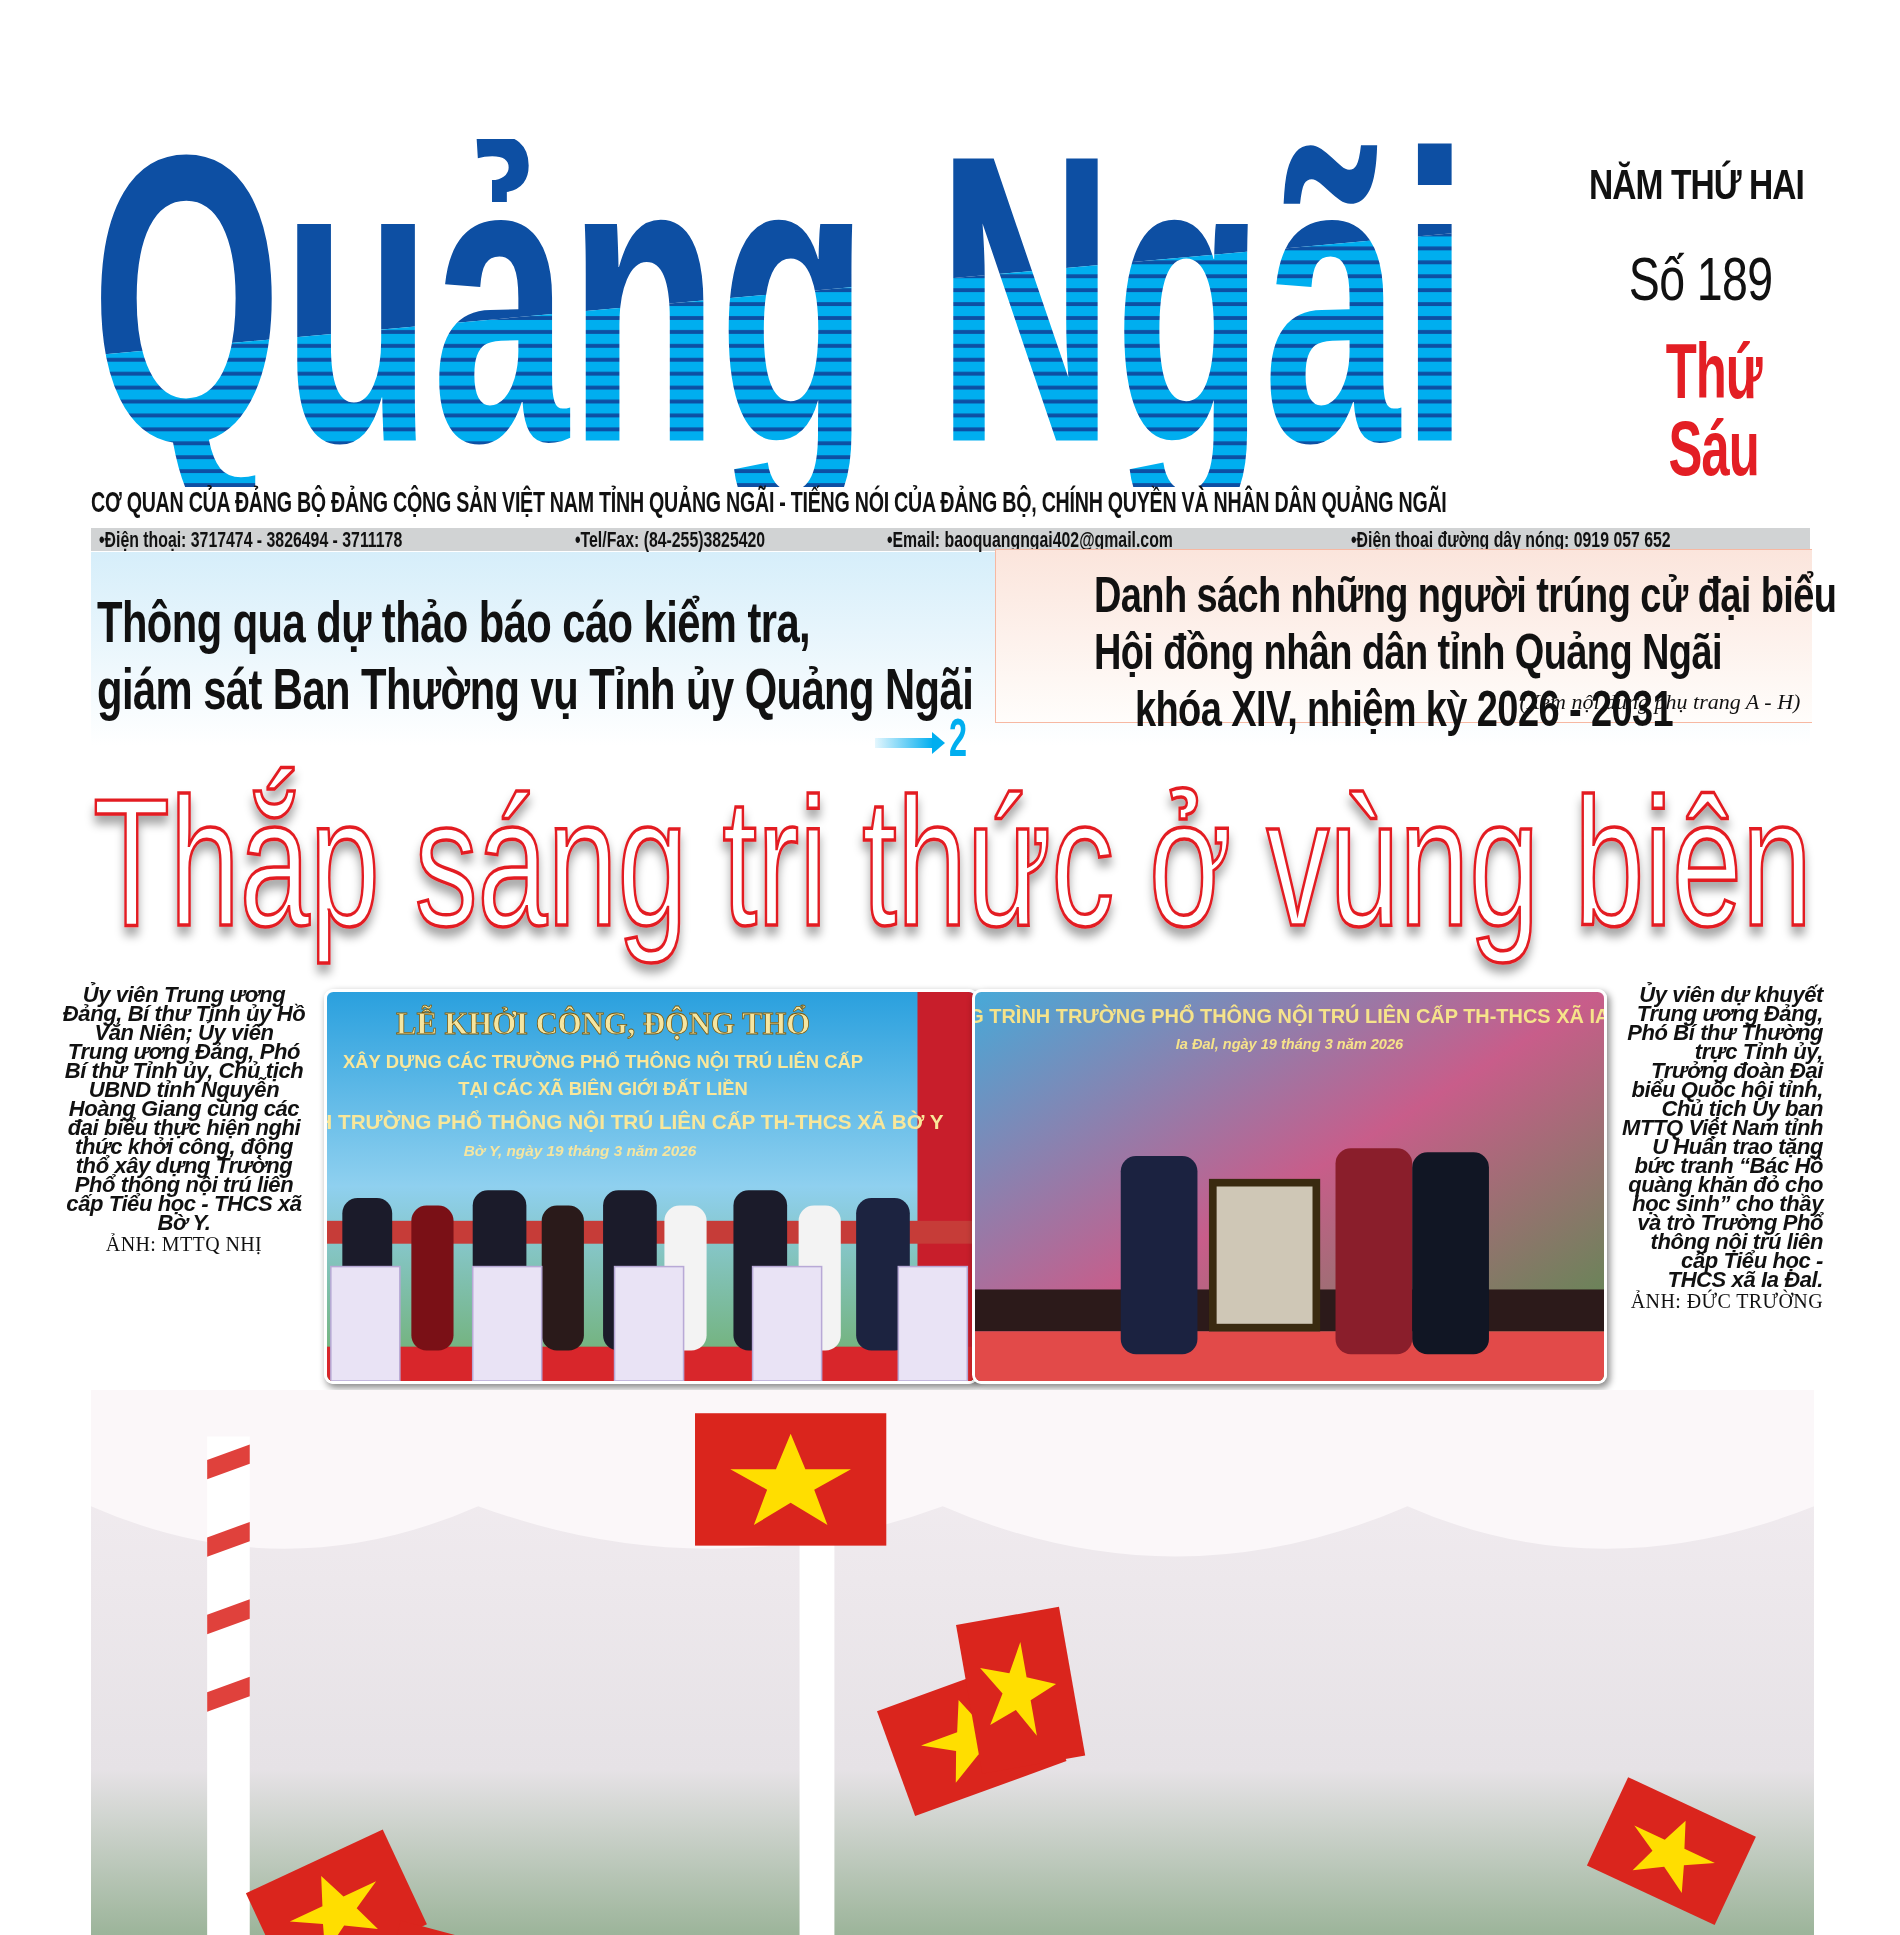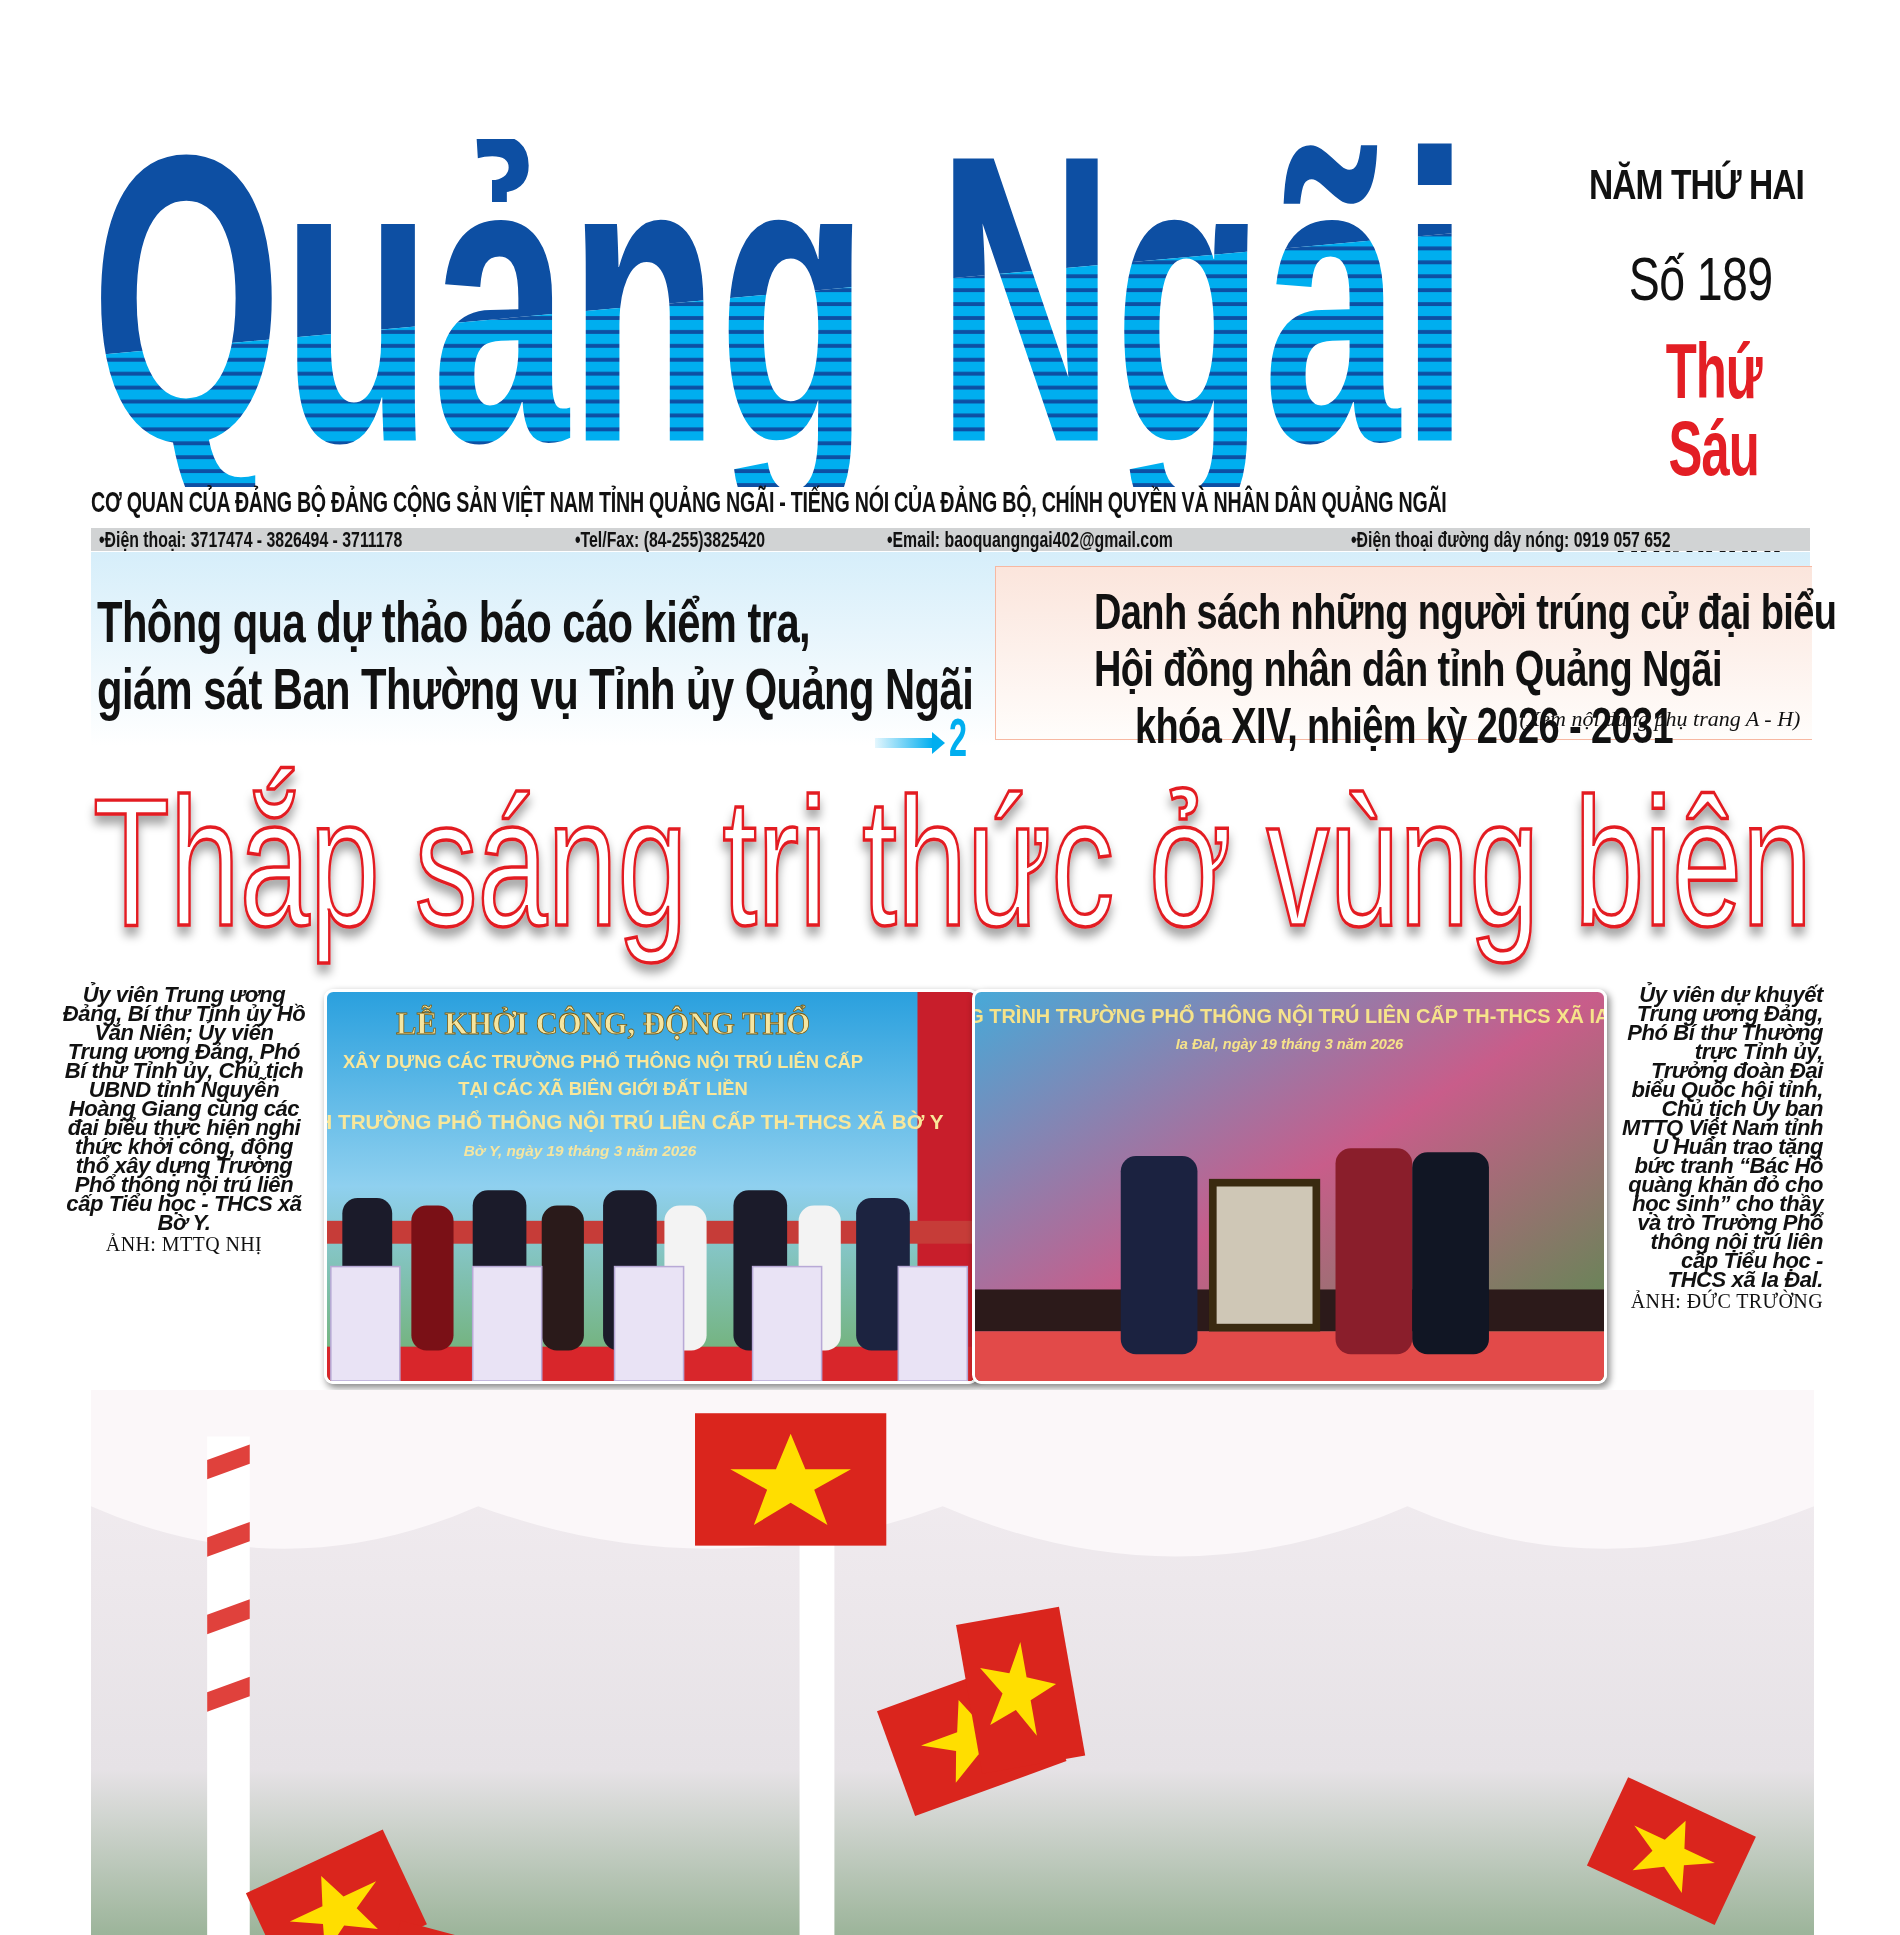--- a/index.html
+++ b/index.html
@@ -21,21 +21,21 @@
   .contact-bar { left: 91px; top: 528px; width: 1719px; height: 23px; background: #d1d3d4; display: flex; align-items: center; padding-left: 44px; }
   .contact-bar span { font-weight: 700; font-size: 22px; white-space: nowrap; position: absolute; top: 0; line-height: 23px; transform: scaleX(0.72); transform-origin: left; }
 
   
   .head-strip { left: 91px; top: 552px; width: 1719px; height: 228px; background: linear-gradient(#d6eefa 0%, #ffffff 85%); }
   .left-head { left: 97px; top: 588px; width: 890px; font-weight: 700; font-size: 58px; line-height: 67px; white-space: nowrap; transform: scaleX(0.72); transform-origin: left; letter-spacing: -0.8px;}
   .arrow-blue { height: 10px; background: linear-gradient(90deg, rgba(0,174,239,0.1), #00aeef); }
   .arrow-blue::after { content: ""; position: absolute; right: -11.6px; top: -6.2px; border-left: 13px solid #00aeef; border-top: 11.2px solid transparent; border-bottom: 11.2px solid transparent; }
   .page-ref { color: #00aeef; font-weight: 700; font-size: 54px; line-height: 54px; transform: scaleX(0.6); transform-origin: left; }
 
-  .right-box { left: 995px; top: 566px; width: 817px; height: 174px; background: linear-gradient(#fbe5dc, #fffdfb); border: 1.5px solid #f7b8a2; border-right: none; }
+  .right-box { left: 995px; top: 549px; width: 817px; height: 174px; background: linear-gradient(#fbe5dc, #fffdfb); border: 1.5px solid #f7b8a2; border-right: none; }
   .right-box .t { position: absolute; left: 0; width: 100%; text-align: center; font-weight: 700; font-size: 50px; line-height: 57px; white-space: nowrap; top: 17.4px; transform: scaleX(0.76); transform-origin: center; letter-spacing: -0.8px;}
   .right-box .note { position: absolute; right: 11.6px; bottom: 7px; font-family: "Liberation Serif", serif; font-style: italic; font-size: 22px; white-space: nowrap; margin-top: 36px; }
 
   
   .main-head { left: 93px; top: 798px; width: 1719px; height: 166px; }
   .main-head svg { width: 100%; height: 100%; display: block; overflow: visible; }
 
   
   .side-cap { font-weight: 700; font-style: italic; font-size: 24px; line-height: 18.6px; white-space: normal; }
   .side-cap.l { left: 62px; top: 985px; width: 244px; text-align: center; transform: scaleX(1); }

